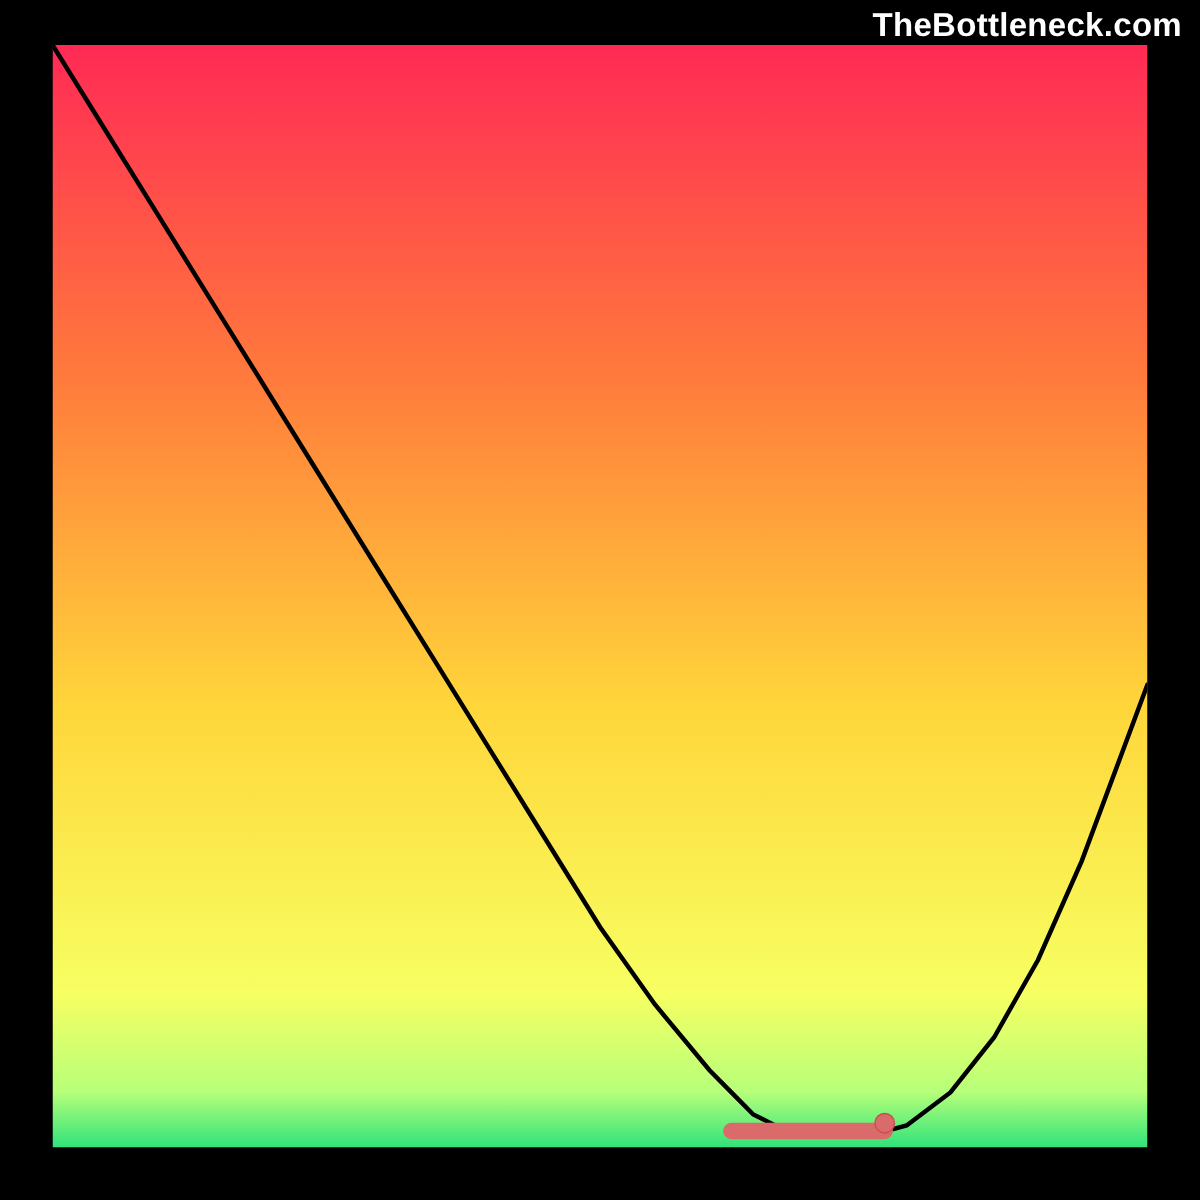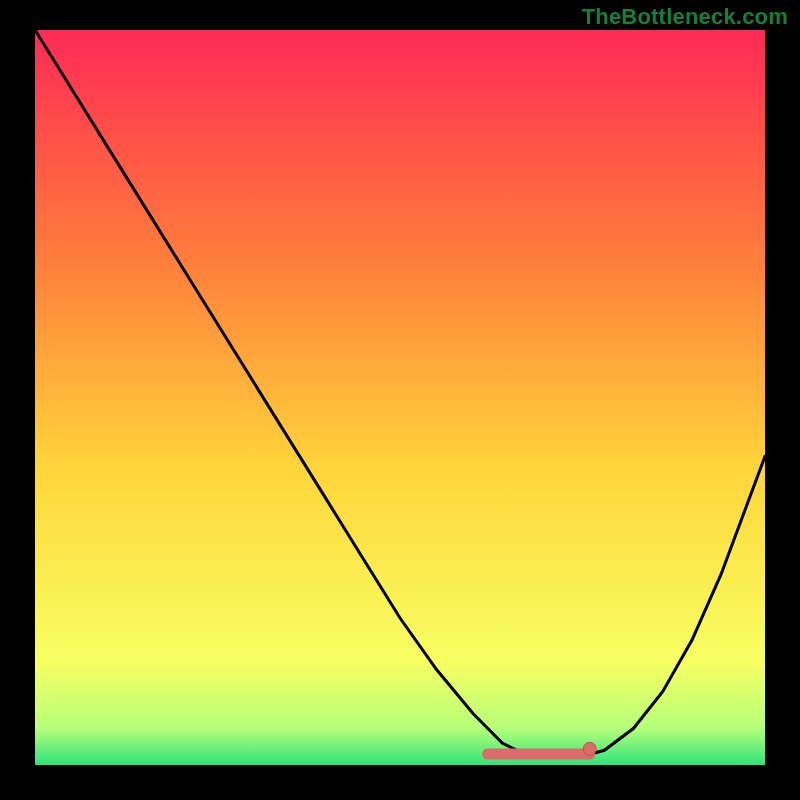--- a/index.html
+++ b/index.html
@@ -14,21 +14,21 @@
   .frame {
     position: relative;
     width: 800px;
     height: 800px;
     background: #000;
   }
   .watermark {
     position: absolute;
     top: 4px;
     right: 12px;
-    color: #15803d;
+    color: #ffffff;
     font-size: 22px;
     font-weight: 600;
     letter-spacing: 0.2px;
     user-select: none;
   }
   .plot {
     position: absolute;
     left: 35px;
     top: 30px;
     width: 730px;

